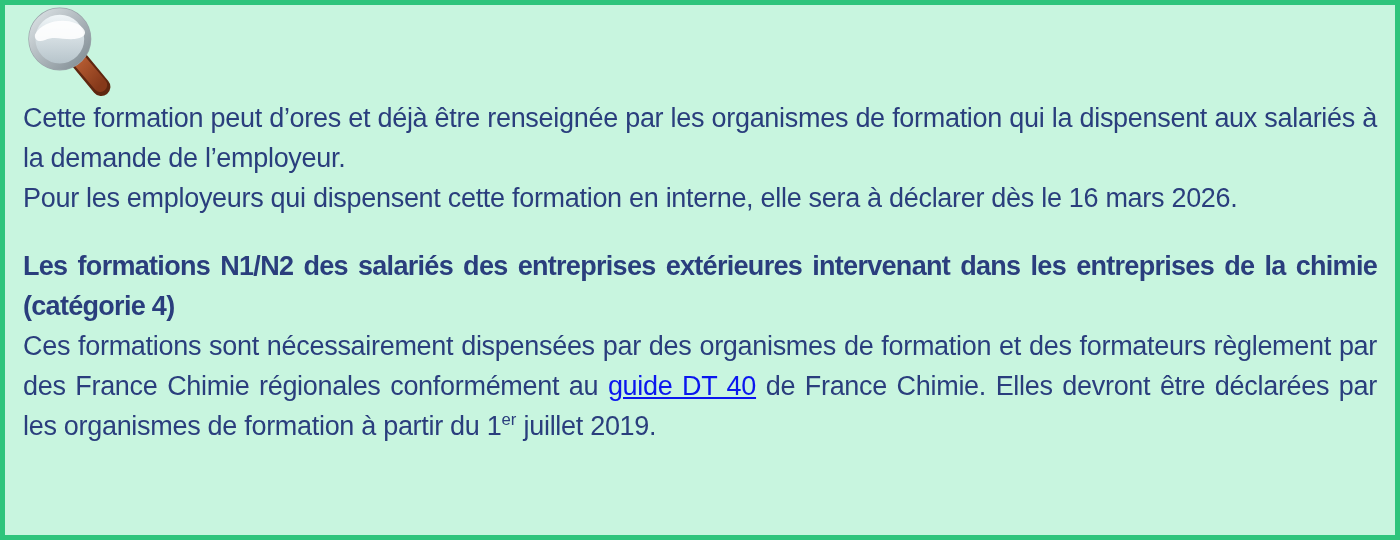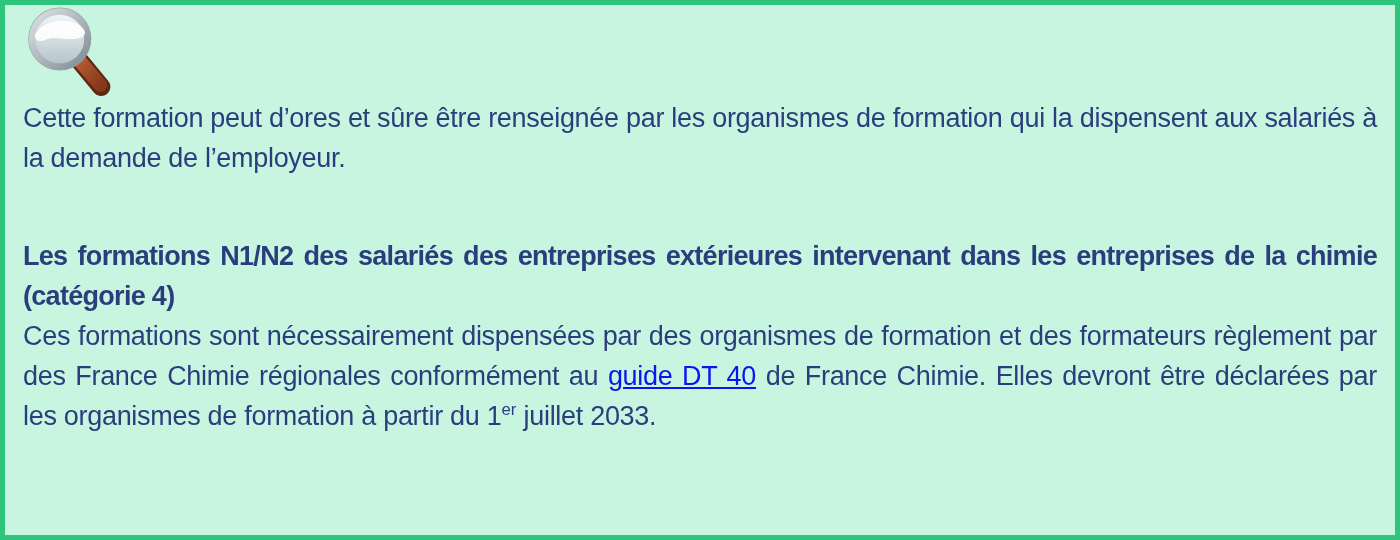--- a/index.html
+++ b/index.html
@@ -13,21 +13,21 @@
     overflow: hidden;
     font-family: "Liberation Sans", sans-serif;
     font-size: 27px;
     line-height: 40px;
     letter-spacing: -0.3px;
     color: #2a3e7d;
     text-align: justify;
   }
   p { margin: 0; }
   .bold { font-weight: bold; letter-spacing: -0.7px; }
-  .gap-before { margin-top: 58px; }
+  .gap-before { margin-top: 28px; }
   .icon-magnifier {
     display: inline-block;
     width: 92px;
     height: 92px;
     vertical-align: -10px;
     margin-right: 14px;
   }
   a.doc-link { color: #0a16ee; cursor: pointer; }
   sup { font-size: 0.62em; line-height: 0; vertical-align: super; letter-spacing: 0; }
 </style>
@@ -51,20 +51,21 @@
               <stop offset="1" stop-color="#86391a"></stop>
             </linearGradient>
           </defs>
           <line x1="61" y1="60" x2="85" y2="89" stroke="#5f2710" stroke-width="20" stroke-linecap="round"></line>
           <line x1="61" y1="60" x2="84" y2="87" stroke="url(#wood)" stroke-width="15" stroke-linecap="round"></line>
           <circle cx="40" cy="37" r="33.5" fill="none" stroke="#9aa4aa" stroke-width="1.5"></circle>
           <circle cx="40" cy="37" r="30" fill="url(#glass)" stroke="url(#rim)" stroke-width="7"></circle>
           <path d="M13 32 C 22 14 58 12 67 28 C 69 33 64 36 56 37 C 44 38 34 33 24 38 C 17 41 12 38 13 32 Z" fill="#ffffff" opacity="0.88"></path>
         </svg></span></p>
 
-  <p>Cette formation peut d’ores et sûre être renseignée par les organismes de formation qui la dispensent aux salariés à la demande de l’employeur.</p>
+  <p>Cette formation peut d’ores et déjà être renseignée par les organismes de formation qui la dispensent aux salariés à la demande de l’employeur.</p>
 
+  <p>Pour les employeurs qui dispensent cette formation en interne, elle sera à déclarer dès le 16 mars 2026.</p>
 
   <p class="bold gap-before">Les formations N1/N2 des salariés des entreprises extérieures intervenant dans les entreprises de la chimie (catégorie 4)</p>
 
-  <p><span>Ces formations sont nécessairement dispensées par des organismes de formation et des formateurs règlement par des France Chimie régionales conformément au </span><a class="doc-link" href="#">guide DT 40</a><span> de France Chimie. Elles devront être déclarées par les organismes de formation à partir du 1</span><sup>er</sup><span> juillet 2033.</span></p>
+  <p><span>Ces formations sont nécessairement dispensées par des organismes de formation et des formateurs règlement par des France Chimie régionales conformément au </span><a class="doc-link" href="#">guide DT 40</a><span> de France Chimie. Elles devront être déclarées par les organismes de formation à partir du 1</span><sup>er</sup><span> juillet 2019.</span></p>
 
 </div>
 
 </body></html>

